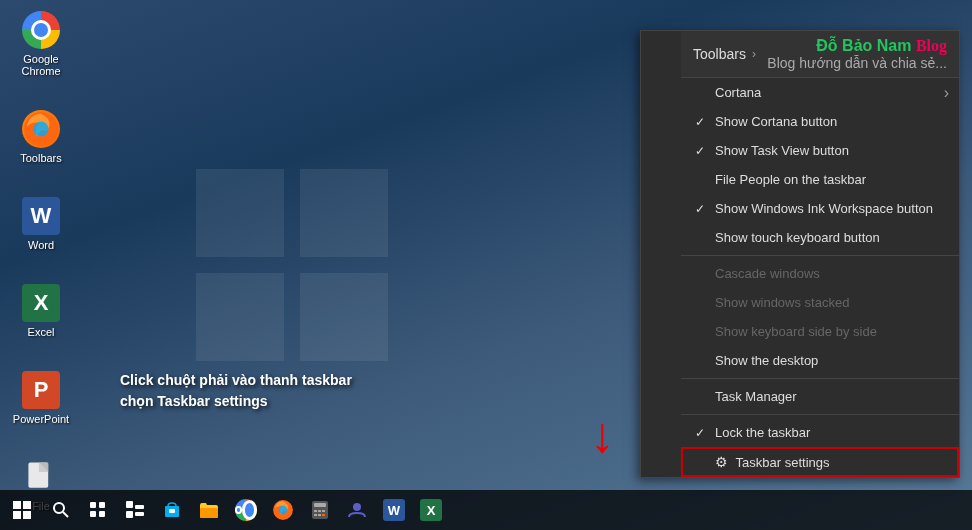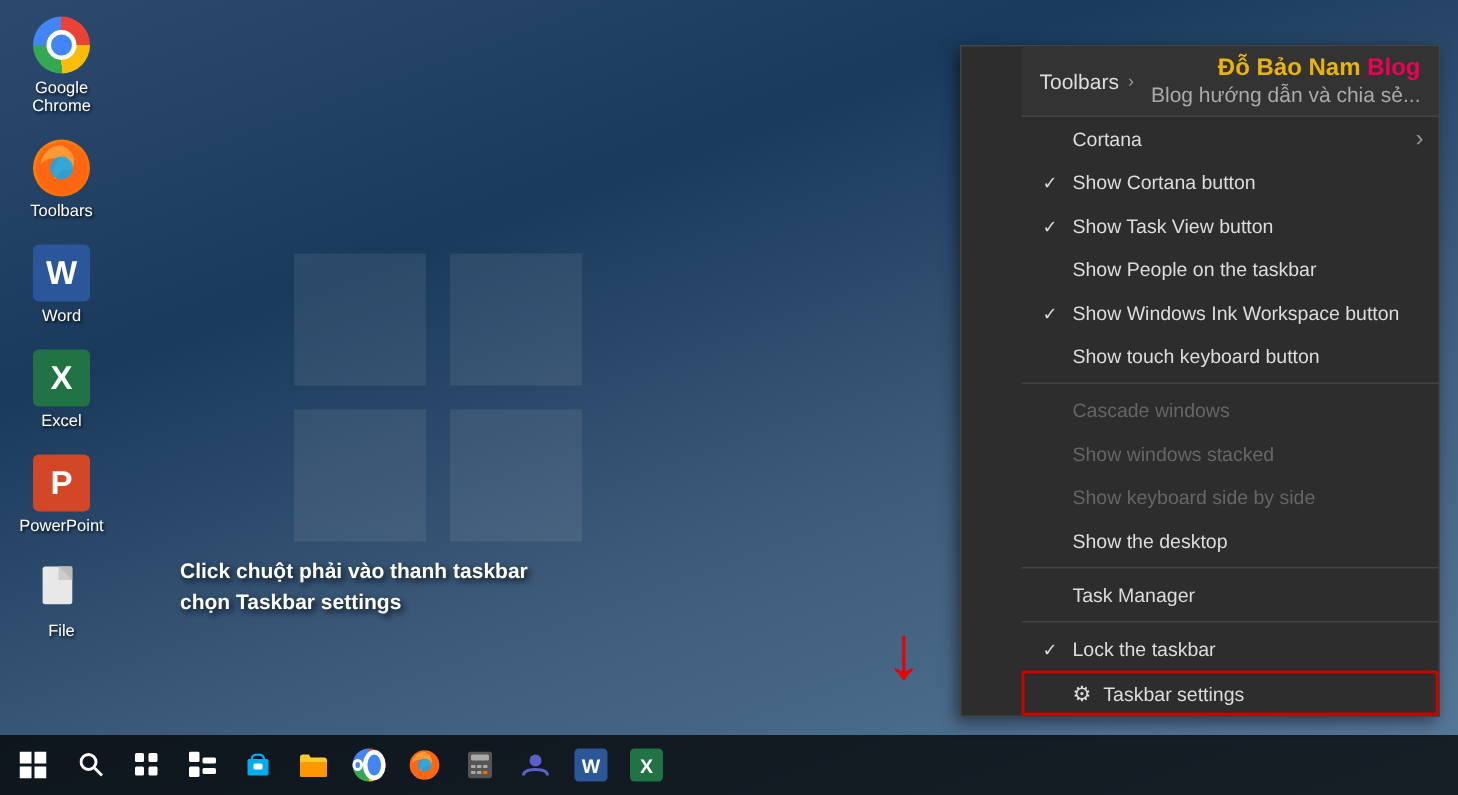--- a/index.html
+++ b/index.html
@@ -35,21 +35,21 @@
       height: 100%;
     }
 
     
     .desktop-icons {
       position: absolute;
       top: 5px;
       left: 5px;
       display: flex;
       flex-direction: column;
-      gap: 5px;
+      gap: 22px;
     }
 
     .desktop-icon {
       display: flex;
       flex-direction: column;
       align-items: center;
       width: 72px;
       padding: 5px;
       cursor: pointer;
       border-radius: 4px;
@@ -379,42 +379,42 @@
 
   <div id="context-menu">
 
     <div class="menu-header">
       <div style="display:flex;align-items:center;gap:6px;">
         <span class="menu-header-left">Toolbars</span>
         <span class="menu-arrow">›</span>
       </div>
       <div class="menu-header-right">
         <span class="blog-title">
-          <span style="color:#ddd;"><span style="color:#eab308;font-size:16px;font-weight:bold;">Đỗ Bảo Nam </span><span style="color:#e05;font-size:16px;font-weight:bold;">Blog</span></span>
+          <span style="color:#ddd;"><span style="color:#22c55e;font-size:16px;font-weight:bold;">Đỗ Bảo Nam </span><span style="color:#e05;font-size:16px;font-weight:bold;font-family:Liberation Serif, serif;">Blog</span></span>
         </span>
         <span class="blog-subtitle">Blog hướng dẫn và chia sẻ...</span>
       </div>
     </div>
 
     <div id="menu-items-container">
         <div class="menu-item has-arrow">
           <span class="checkmark"></span>
           <span>Cortana</span>
         </div>
         <div class="menu-item">
           <span class="checkmark">✓</span>
           <span>Show Cortana button</span>
         </div>
         <div class="menu-item">
           <span class="checkmark">✓</span>
           <span>Show Task View button</span>
         </div>
         <div class="menu-item">
           <span class="checkmark"></span>
-          <span>Show People on the taskbar</span>
+          <span>File People on the taskbar</span>
         </div>
         <div class="menu-item">
           <span class="checkmark">✓</span>
           <span>Show Windows Ink Workspace button</span>
         </div>
         <div class="menu-item">
           <span class="checkmark"></span>
           <span>Show touch keyboard button</span>
         </div>
         <div class="menu-separator"></div>

